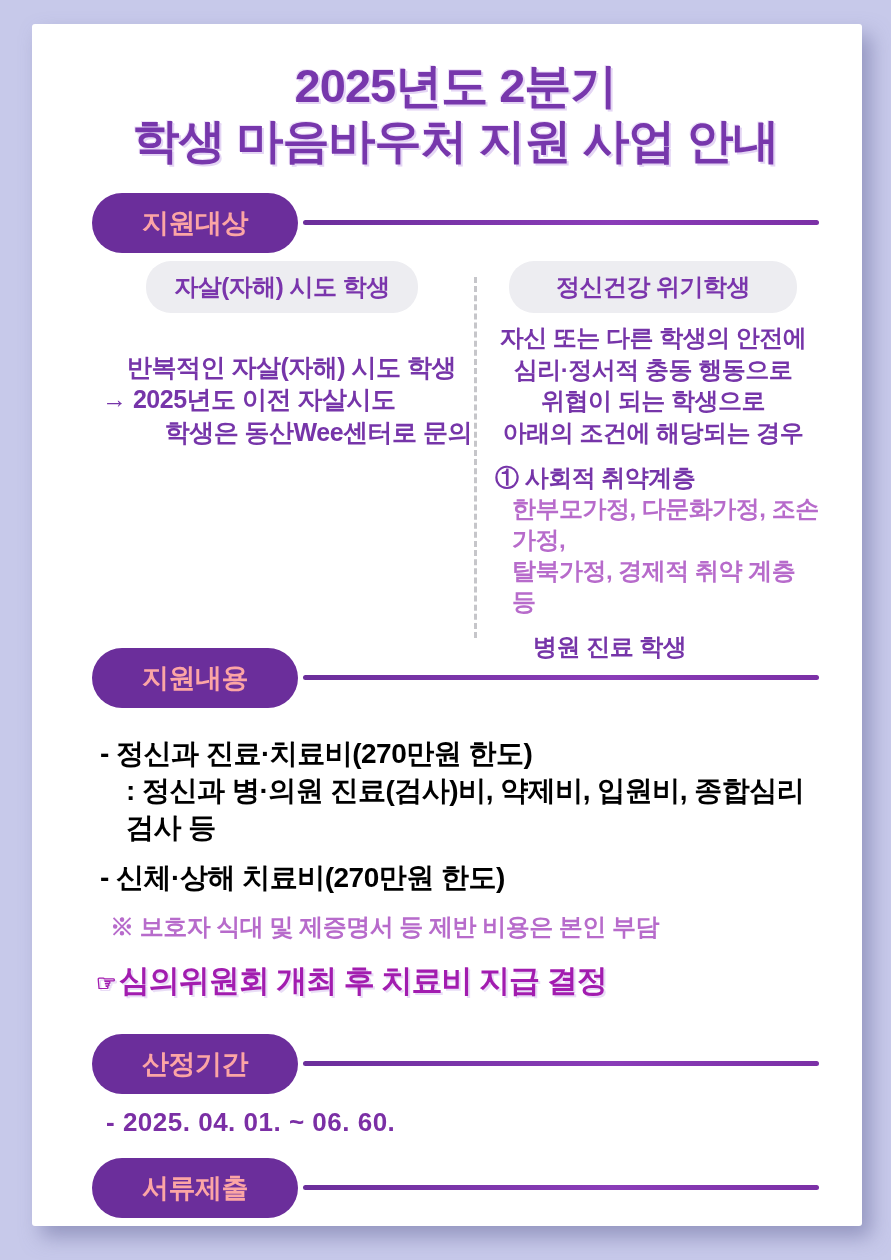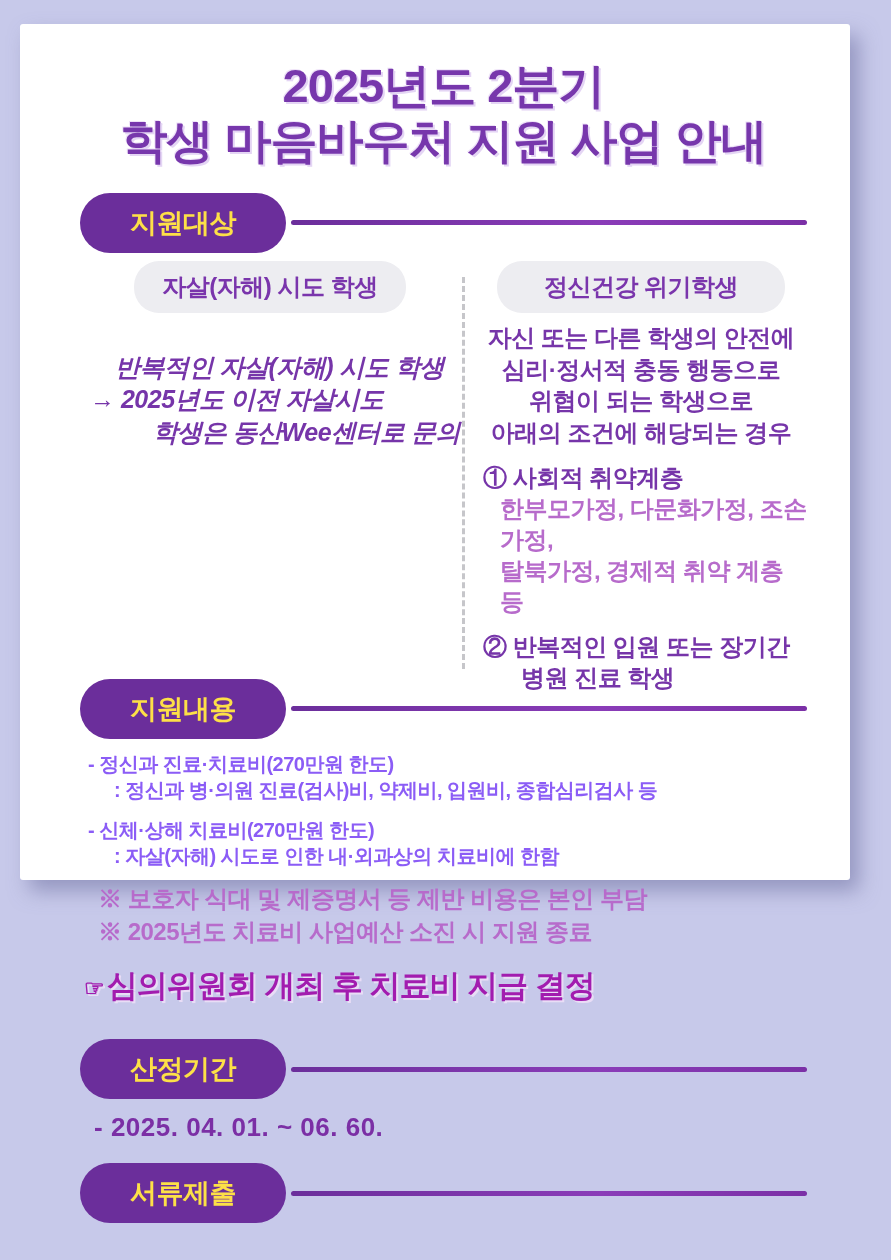--- a/index.html
+++ b/index.html
@@ -6,40 +6,40 @@
   html,body { margin:0; padding:0; }
   body {
     width:891px; height:1260px;
     background:#c7c9ea;
     font-family:"Liberation Sans", sans-serif;
     font-weight:700;
     -webkit-font-smoothing:antialiased;
   }
   .stage { position:relative; width:891px; height:1260px; background:#c7c9ea; overflow:hidden; }
   .card {
-    position:absolute; left:20px; top:24px; width:830px; height:856px;
+    position:absolute; left:32px; top:24px; width:830px; height:1202px;
     background:#ffffff; border-radius:3px;
     box-shadow:9px 11px 20px rgba(108,110,158,0.55);
     padding:34px 43px 0 60px;
   }
 
   
   .title {
     margin:0; text-align:center;
     font-size:47px; line-height:1.18; letter-spacing:-1px;
     color:#7737ac; font-weight:800;
     text-shadow:2px 2px 0 #e4d5f4, -1px -1px 0 #eee2f8;
   }
   .title span { display:block; }
 
   
   .section-head { display:flex; align-items:center; }
   .pill {
     flex:0 0 auto; min-width:206px;
-    background:#6b2e9b; color:#fde047;
+    background:#6b2e9b; color:#fca5a5;
     font-size:27px; letter-spacing:-0.5px;
     text-align:center; padding:12px 30px;
     border-radius:32px;
   }
   .rule {
     flex:1; height:5px; margin-left:5px;
     background:linear-gradient(to right,#6b2e9b 0%,#8a3cb8 60%,#7b30a6 100%);
     border-radius:3px;
   }
   .mt-target { margin-top:24px; }
@@ -55,32 +55,32 @@
 
   .badge {
     background:#ededf1; color:#7a35ac;
     font-size:24px; letter-spacing:-0.5px;
     border-radius:25px; text-align:center;
     padding:10px 0; margin:4px auto 0;
   }
   .badge-left { width:272px; }
   .badge-right { width:288px; }
 
-  .left-text { margin-top:38px; font-size:25px; color:#7635a9; line-height:1.3; padding-left:10px; letter-spacing:-0.5px;font-style:italic; }
+  .left-text { margin-top:38px; font-size:25px; color:#7635a9; line-height:1.3; padding-left:10px; letter-spacing:-0.5px; }
   .left-text .l1 { padding-left:25px; }
   .left-text .l3 { padding-left:48px;text-align:right; }
 
   .right-intro { margin-top:9px; text-align:center; font-size:24px; color:#7635a9; line-height:1.32; letter-spacing:-0.5px; }
   .cond { margin-top:13px; font-size:24px; color:#7635a9; line-height:1.3; padding-left:8px; letter-spacing:-0.5px; }
   .cond .detail { color:#b76bcb; padding-left:17px; }
   .cond2 { margin-top:13px; }
   .cond2 .l2 { padding-left:38px; }
 
   
-  .bullets { margin-top:12px; font-size:20px; color:#8b5cf6; line-height:1.32; letter-spacing:-0.5px; }
+  .bullets { margin-top:28px; font-size:28px; color:#000000; line-height:1.32; letter-spacing:-0.5px; }
   .bullet { margin-bottom:13px; }
   .bullet .main { padding-left:8px; }
   .bullet .sub { padding-left:34px; }
   .notes { margin-top:14px; font-size:24px; color:#b76bcb; line-height:1.35; padding-left:18px; letter-spacing:-0.5px; }
   .decision {
     margin-top:17px; font-size:31px; color:#a21caf; letter-spacing:-1px;
     padding-left:4px; text-shadow:2px 2px 0 #e9ddf6;
   }
   .decision .hand { font-size:23px; margin-right:3px; }
 
@@ -121,45 +121,42 @@
           <div>심리·정서적 충동 행동으로</div>
           <div>위협이 되는 학생으로</div>
           <div>아래의 조건에 해당되는 경우</div>
         </div>
         <div class="cond">
           <div>① 사회적 취약계층</div>
           <div class="detail">한부모가정, 다문화가정, 조손가정,</div>
           <div class="detail">탈북가정, 경제적 취약 계층 등</div>
         </div>
         <div class="cond cond2">
-          <div>② 반복적인 입원 또는 장기간</div>
           <div class="l2">병원 진료 학생</div>
         </div>
       </div>
     </div>
 
     <div class="section-head mt-content">
       <div class="pill">지원내용</div>
       <div class="rule"></div>
     </div>
 
     <div class="bullets">
       <div class="bullet">
         <div class="main">- 정신과 진료·치료비(270만원 한도)</div>
         <div class="sub">: 정신과 병·의원 진료(검사)비, 약제비, 입원비, 종합심리검사 등</div>
       </div>
       <div class="bullet">
         <div class="main">- 신체·상해 치료비(270만원 한도)</div>
-        <div class="sub">: 자살(자해) 시도로 인한 내·외과상의 치료비에 한함</div>
       </div>
     </div>
 
     <div class="notes">
       <div>※ 보호자 식대 및 제증명서 등 제반 비용은 본인 부담</div>
-      <div>※ 2025년도 치료비 사업예산 소진 시 지원 종료</div>
     </div>
 
     <div class="decision">
       <span class="hand">☞</span><span>심의위원회 개최 후 치료비 지급 결정</span>
     </div>
 
     <div class="section-head mt-period">
       <div class="pill">산정기간</div>
       <div class="rule"></div>
     </div>

